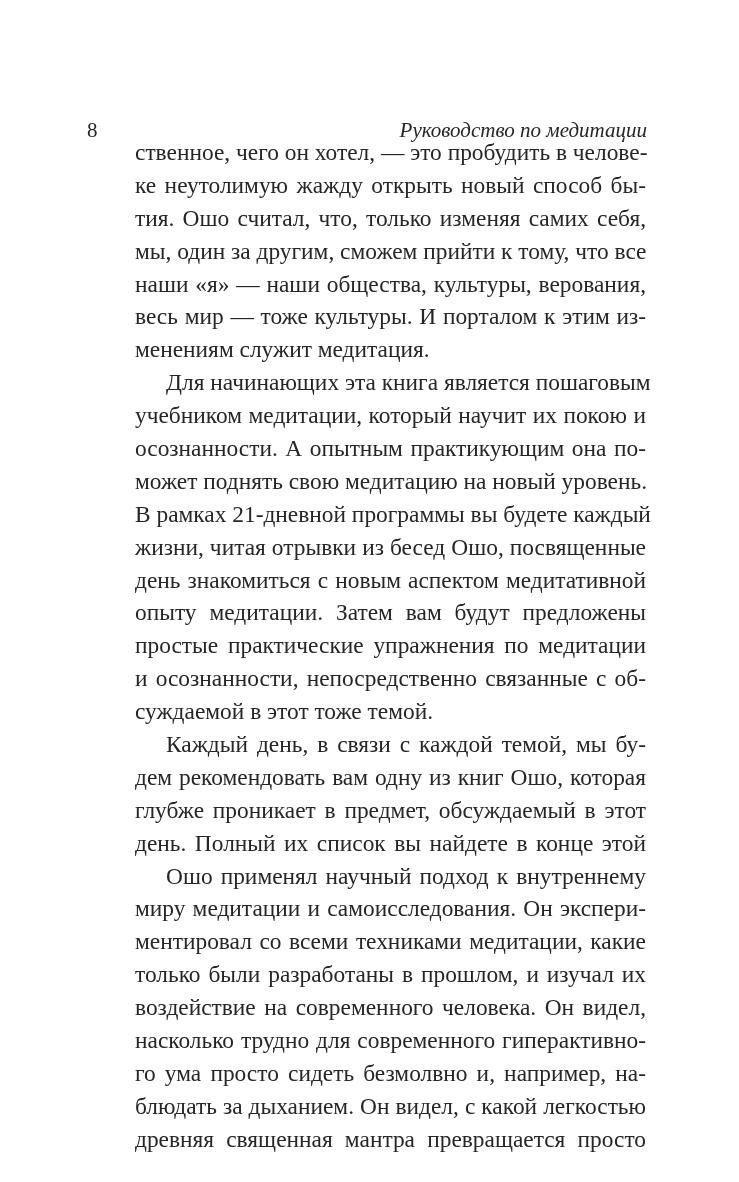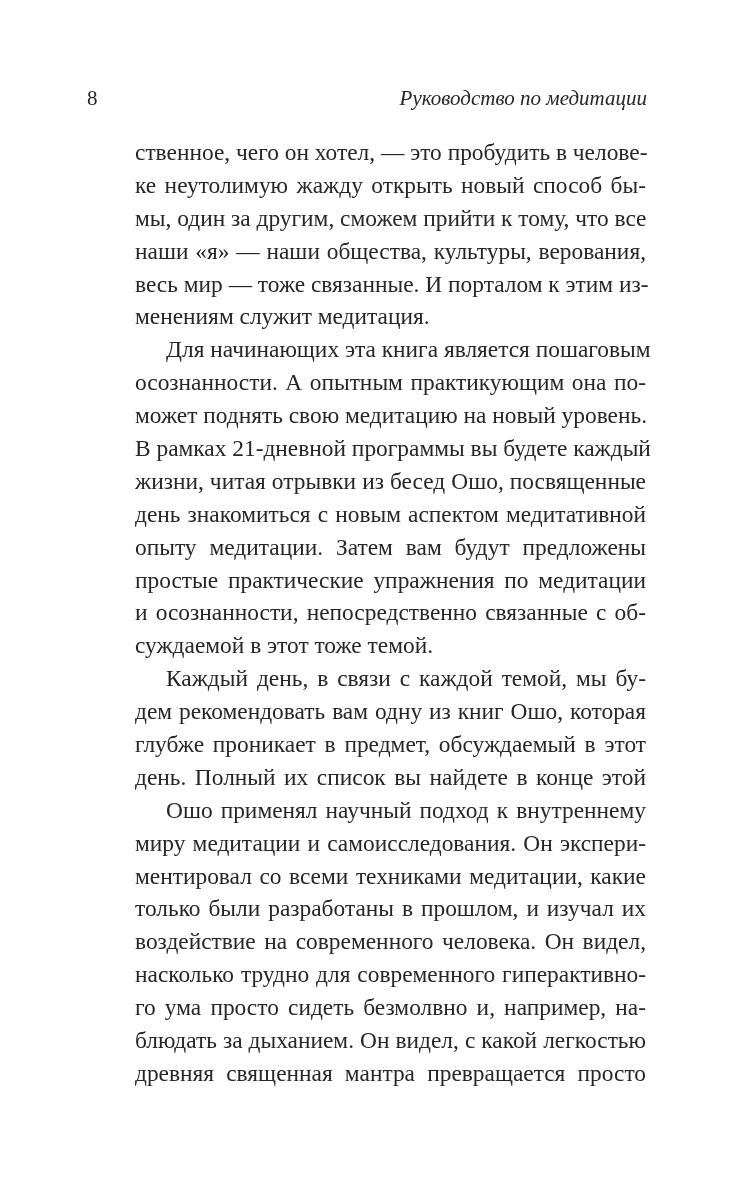--- a/index.html
+++ b/index.html
@@ -1,45 +1,47 @@
 <!DOCTYPE html>
 <html><head>
 <meta charset="utf-8">
 <style>
   html, body { margin: 0; padding: 0; background: #ffffff; }
   body { width: 739px; height: 1182px; position: relative; overflow: hidden;
          font-family: "Liberation Serif", "DejaVu Serif", serif; color: #262626; }
   .header { position: absolute; top: 86px; left: 87px; right: 92px; height: 30px;
             display: flex; justify-content: space-between; align-items: baseline; font-size: 21px; }
   .page-number { font-style: normal; }
-  .running-title { font-style: italic; }
+  .running-title { font-style: italic; margin-top: 32px; }
   .body-text { position: absolute; top: 136px; left: 87px; width: 559px; font-size: 23.4px; line-height: 32.9px; }
   .line { display: block; white-space: nowrap; height: 32.9px; text-align: justify; text-align-last: justify; margin-left: 48px; }
   .line.last { text-align-last: left; }
   .line.indent { padding-left: 31px; }
 </style>
 </head>
 <body>
 
 <div class="header">
   <span class="page-number">8</span>
   <span class="running-title">Руководство по медитации</span>
 </div>
 
 <div class="body-text">
   <div>
     <span class="line">ственное, чего он хотел, — это пробудить в челове-</span>
     <span class="line">ке неутолимую жажду открыть новый способ бы-</span>
+    <span class="line">тия. Ошо считал, что, только изменяя самих себя,</span>
     <span class="line">мы, один за другим, сможем прийти к тому, что все</span>
     <span class="line">наши «я» — наши общества, культуры, верования,</span>
-    <span class="line">весь мир — тоже связанные. И порталом к этим из-</span>
+    <span class="line">весь мир — тоже культуры. И порталом к этим из-</span>
     <span class="line last">менениям служит медитация.</span>
   </div>
   <div>
     <span class="line indent">Для начинающих эта книга является пошаговым</span>
+    <span class="line">учебником медитации, который научит их покою и</span>
     <span class="line">осознанности. А опытным практикующим она по-</span>
     <span class="line">может поднять свою медитацию на новый уровень.</span>
     <span class="line">В рамках 21-дневной программы вы будете каждый</span>
     <span class="line">жизни, читая отрывки из бесед Ошо, посвященные</span>
     <span class="line">день знакомиться с новым аспектом медитативной</span>
     <span class="line">опыту медитации. Затем вам будут предложены</span>
     <span class="line">простые практические упражнения по медитации</span>
     <span class="line">и осознанности, непосредственно связанные с об-</span>
     <span class="line last">суждаемой в этот тоже темой.</span>
   </div>

